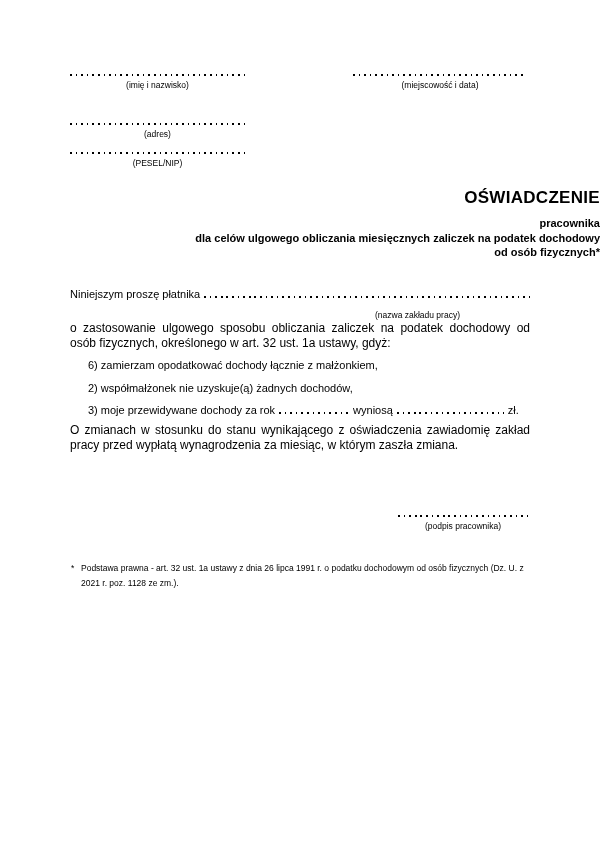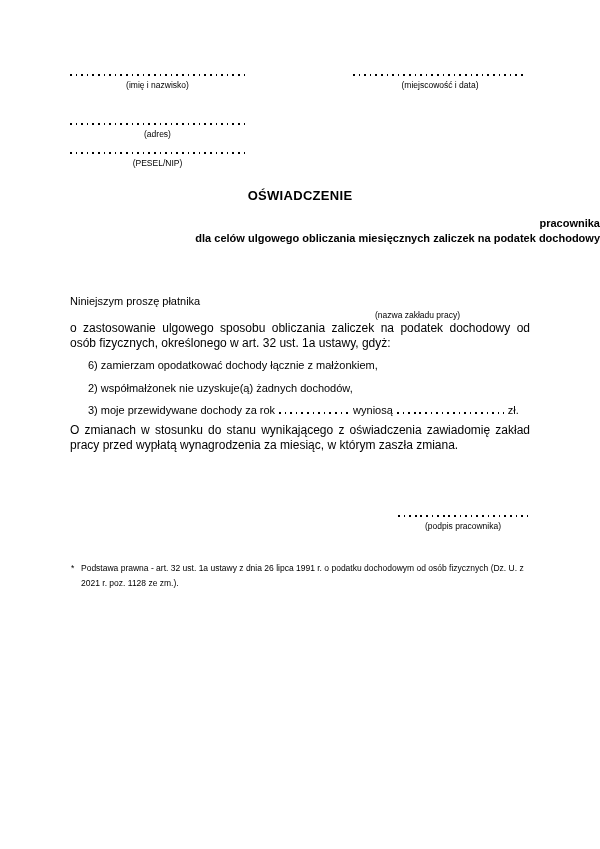--- a/index.html
+++ b/index.html
@@ -24,43 +24,42 @@
     font-size: 8.5px;
     text-align: center;
     margin-top: 4px;
     white-space: nowrap;
   }
 
   .doc-title {
     position: absolute;
     top: 188px; left: 0;
     width: 100%;
-    text-align: center;
-    font-size: 13px;
+    text-align: right;
+    font-size: 17px;
     font-weight: bold;
     letter-spacing: 0.3px;
   }
 
   .doc-subtitle {
     position: absolute;
     top: 216px; left: 0;
     width: 100%;
     text-align: right;
     font-size: 11px;
     font-weight: bold;
     line-height: 14.7px;
   }
 
   .request-row {
     position: absolute;
-    left: 70px; top: 295px;
+    left: 70px; top: 288px;
     width: 460px;
     display: flex;
     font-size: 11px;
-    flex-direction: column;
   }
   .request-row .prefix { white-space: nowrap; }
   .request-row .dotfill {
     flex: 1;
     align-self: flex-end;
     margin: 0 0 2px 4px;
   }
   .request-sublabel {
     position: absolute;
     left: 205px; top: 310px;
@@ -130,20 +129,21 @@
   <div class="field" style="left:70px; top:152px; width:175px;">
     <div class="dotline"></div>
     <div class="field-label">(PESEL/NIP)</div>
   </div>
 
   <div class="doc-title">OŚWIADCZENIE</div>
 
   <div class="doc-subtitle">
     <div>pracownika</div>
     <div>dla celów ulgowego obliczania miesięcznych zaliczek na podatek dochodowy</div>
+    <div>od osób fizycznych*</div>
   </div>
 
   <div class="request-row">
     <span class="prefix">Niniejszym proszę płatnika</span>
     <span class="dotfill"></span>
   </div>
   <div class="request-sublabel">(nazwa zakładu pracy)</div>
 
   <div class="para para-intro">o zastosowanie ulgowego sposobu obliczania zaliczek na podatek dochodowy od osób fizycznych, określonego w art. 32 ust. 1a ustawy, gdyż:</div>
 

